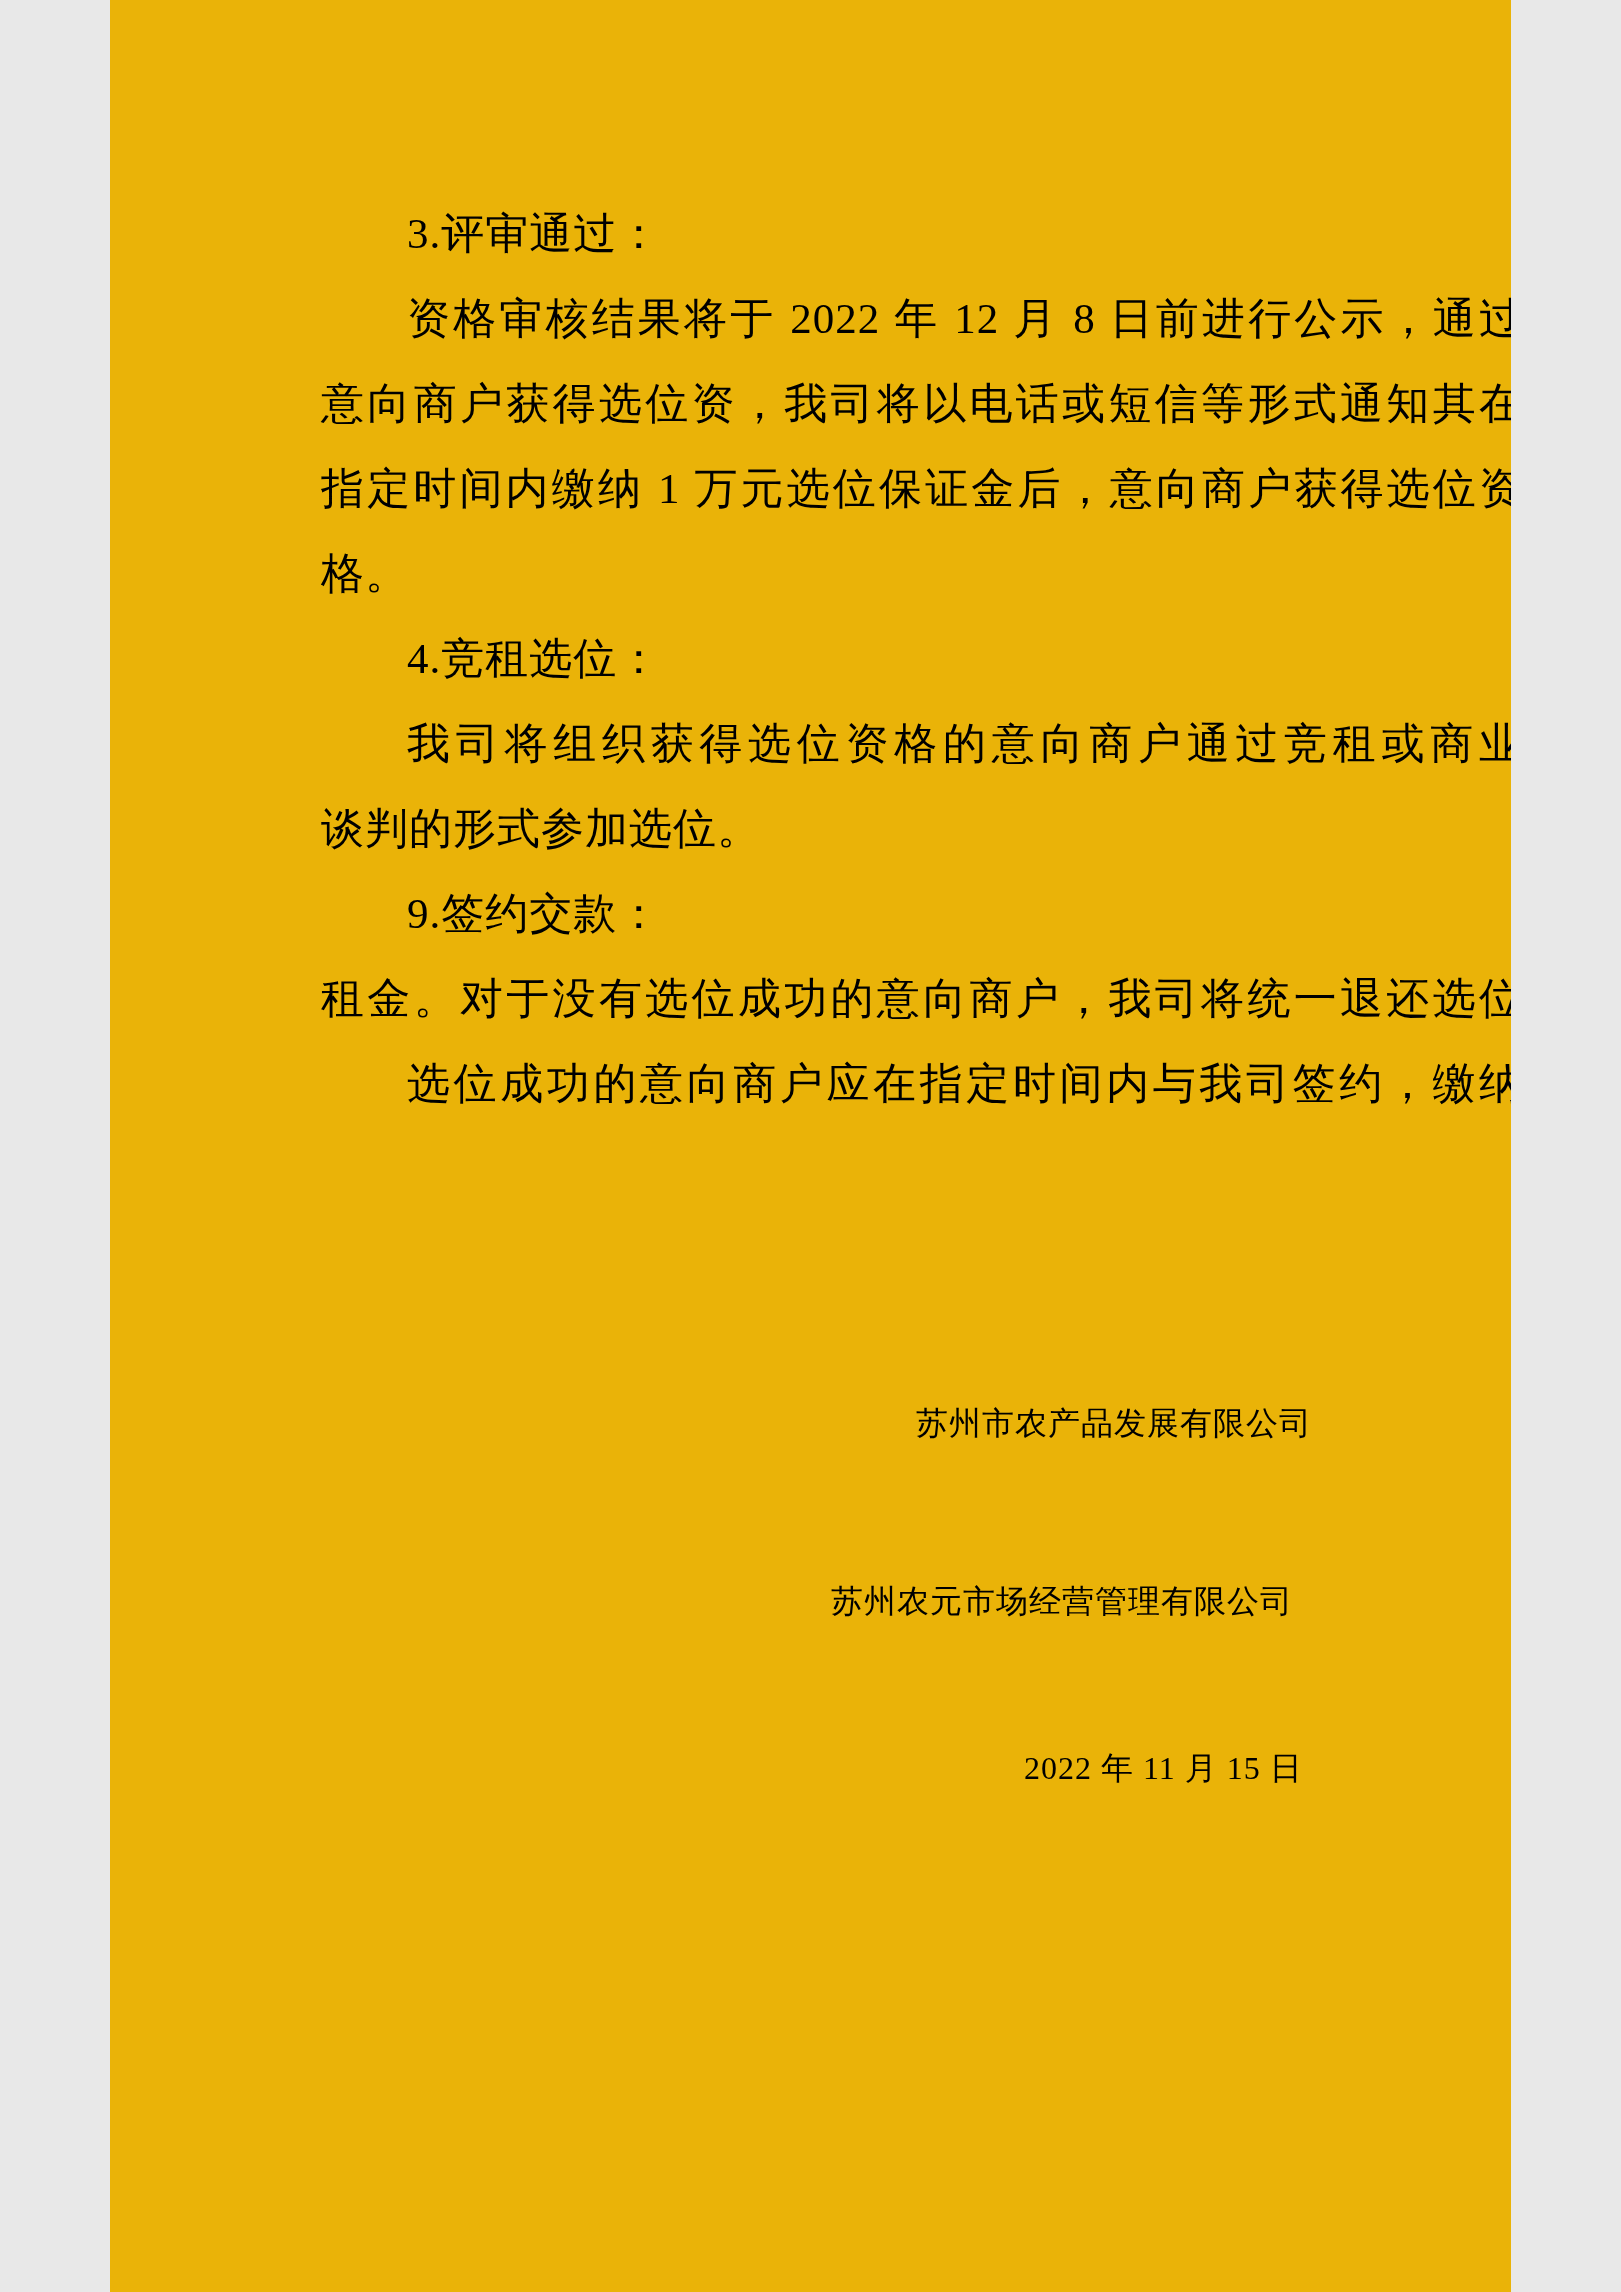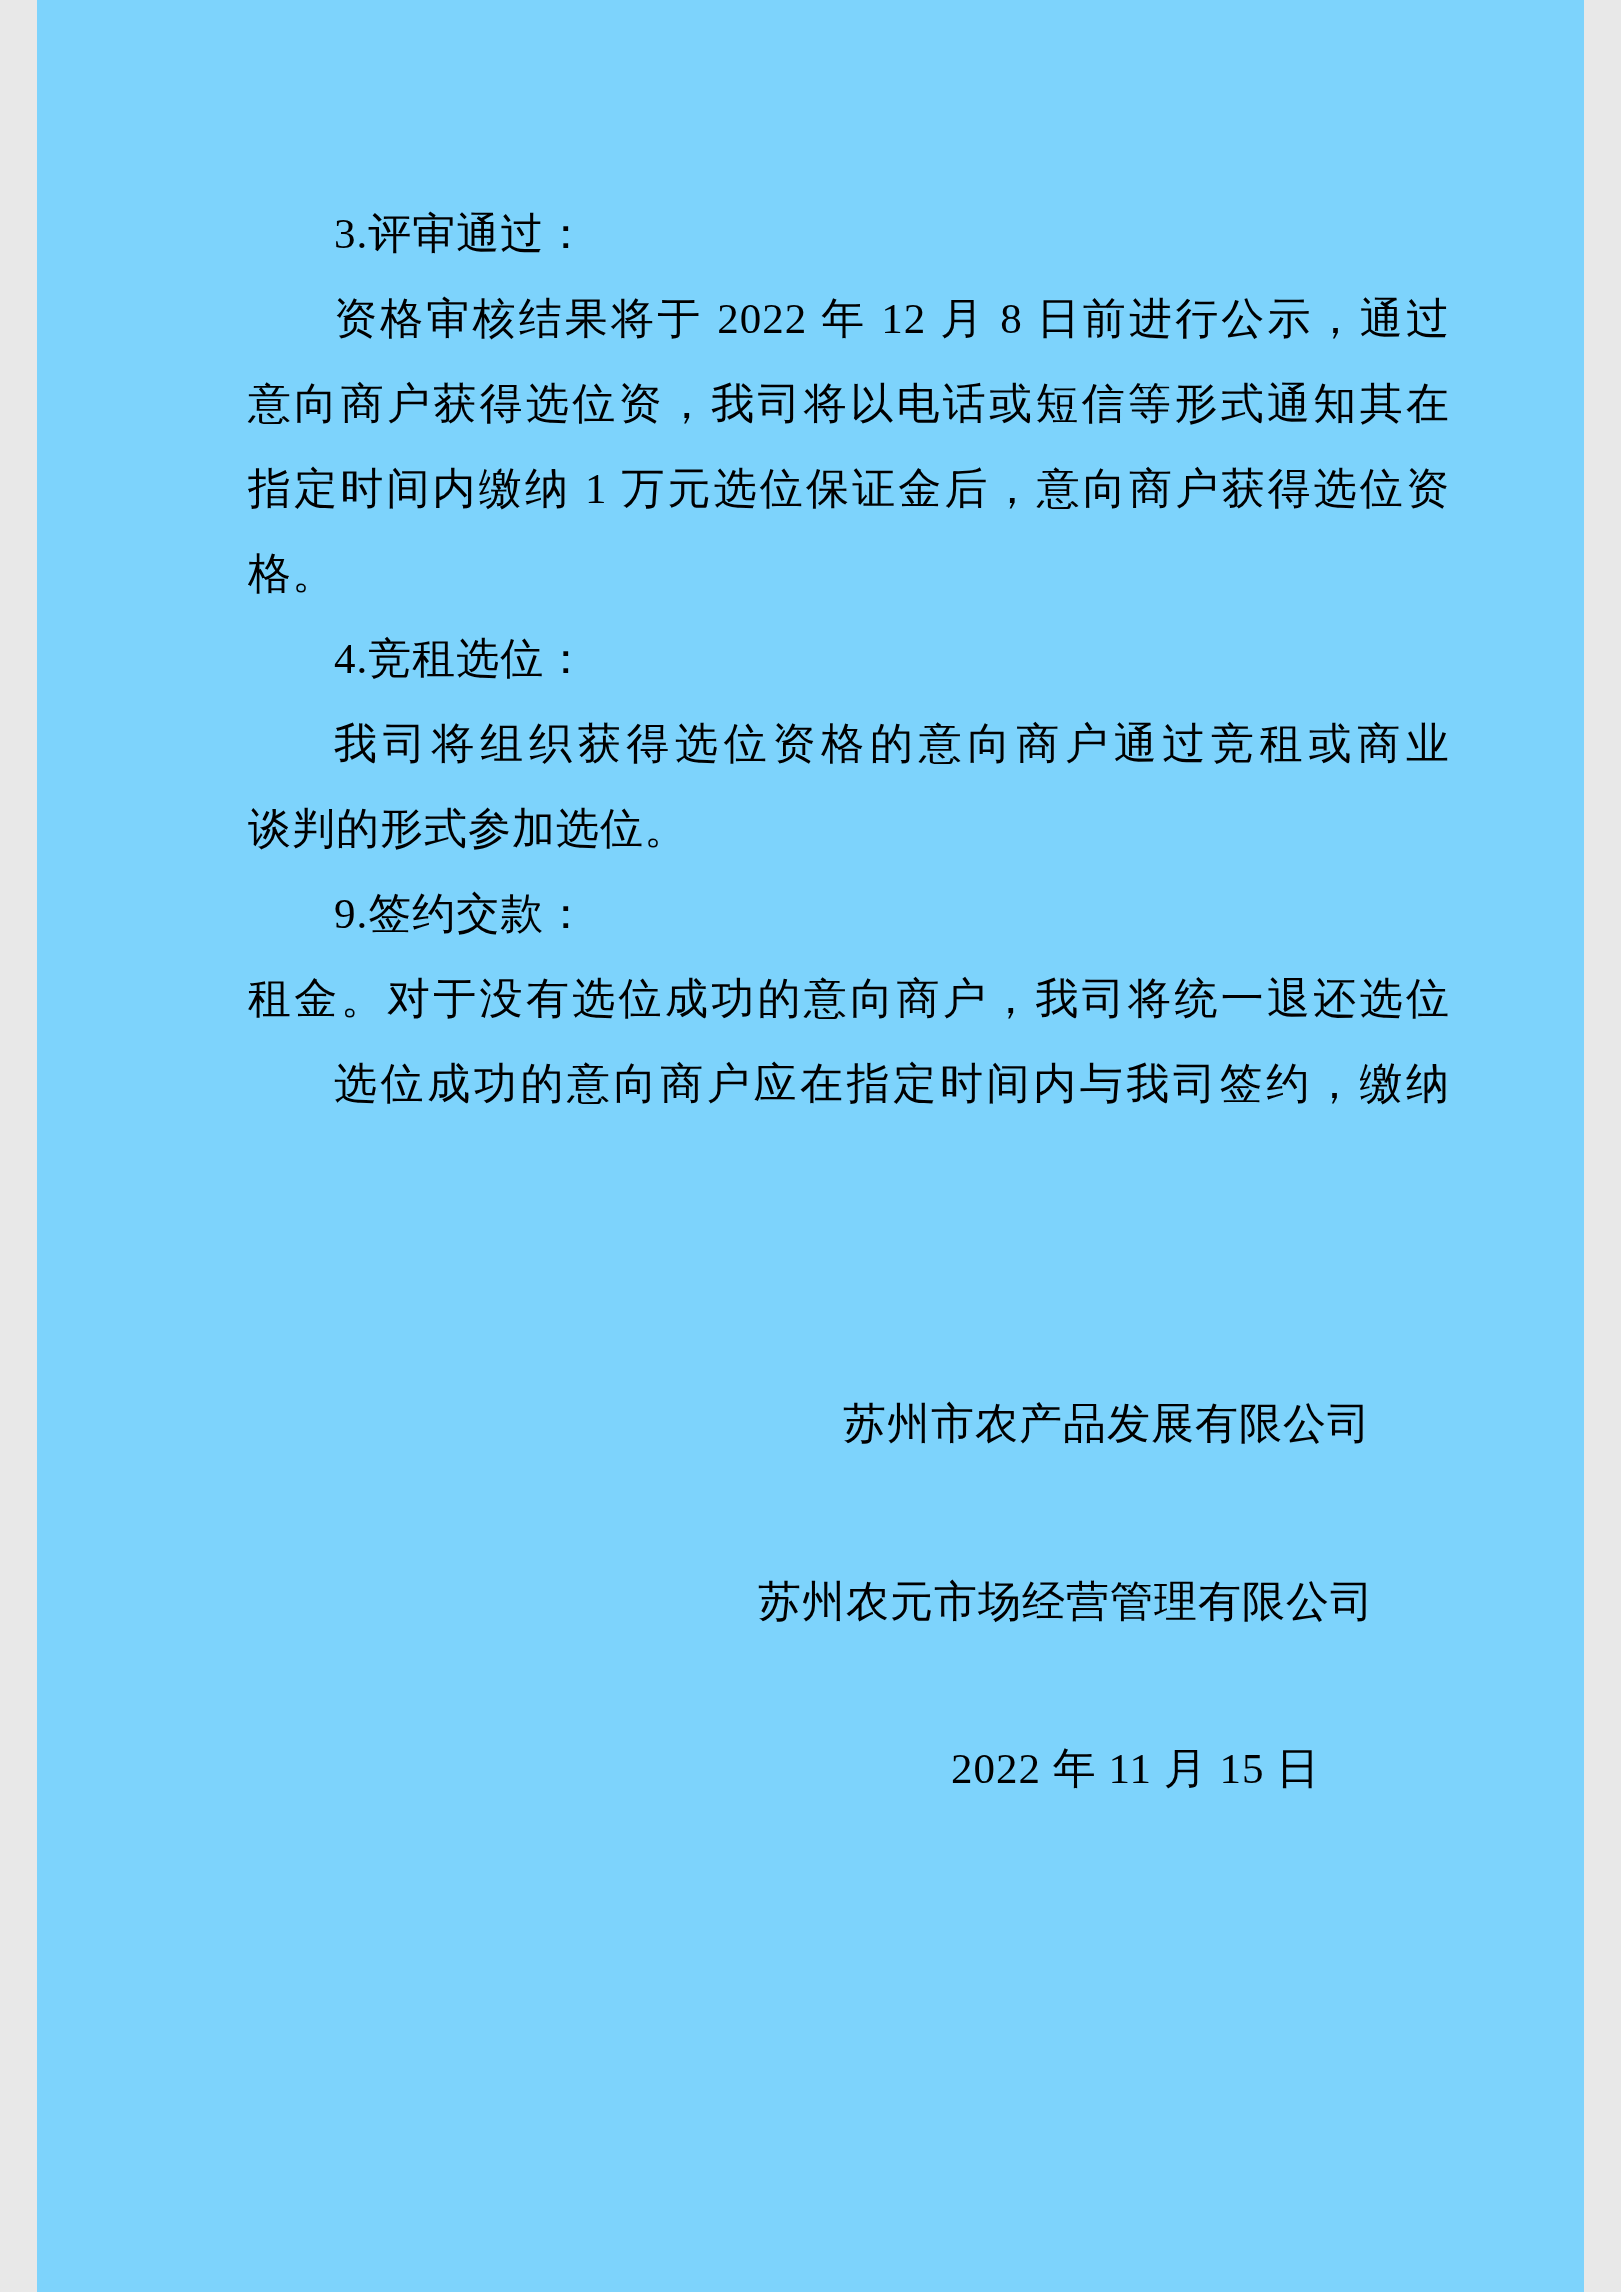--- a/index.html
+++ b/index.html
@@ -2,24 +2,24 @@
 <html><head>
 <meta charset="utf-8">
 <style>
   html, body {
     margin: 0;
     padding: 0;
     background: #e8e8e8;
   }
   .page {
     position: relative;
-    width: 1547px;
+    width: 1401px;
     height: 2293px;
     margin: 0 auto;
-    background: #7dd3fc;
+    background: #eab308;
     color: #000000;
     font-family: "Liberation Serif", "DejaVu Serif", serif;
     overflow: hidden;
   }
   .body-text {
     position: absolute;
     left: 211px;
     top: 191px;
     width: 1202px;
     font-size: 43px;
@@ -33,21 +33,21 @@
     white-space: normal;
     text-align: justify;
     text-align-last: justify;
     font-family: Liberation Serif, serif;
   }
   .line.indent {
     text-indent: 86px;
   }
   .sig-line {
     position: absolute;
-    font-size: 43px;
+    font-size: 32px;
     line-height: 47px;
     white-space: nowrap;
     letter-spacing: 1px;
   }
   .sig-company-1 { left: 806px;  top: 1400px; }
   .sig-company-2 { left: 721px;  top: 1566px; margin-top: 12px; }
   .sig-date      { left: 914px;  top: 1745px; }
 </style>
 </head>
 <body>

